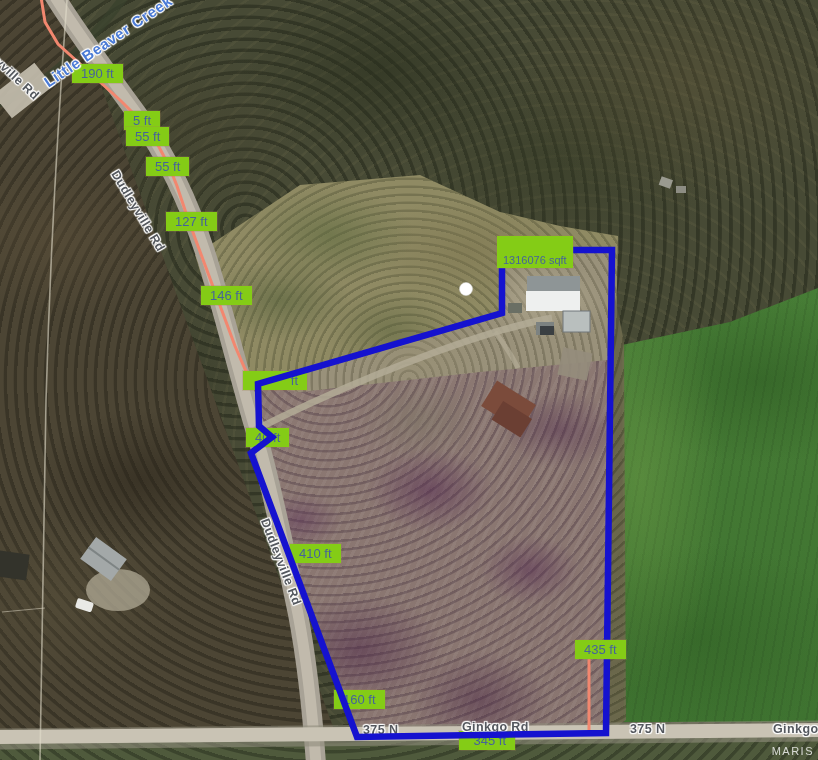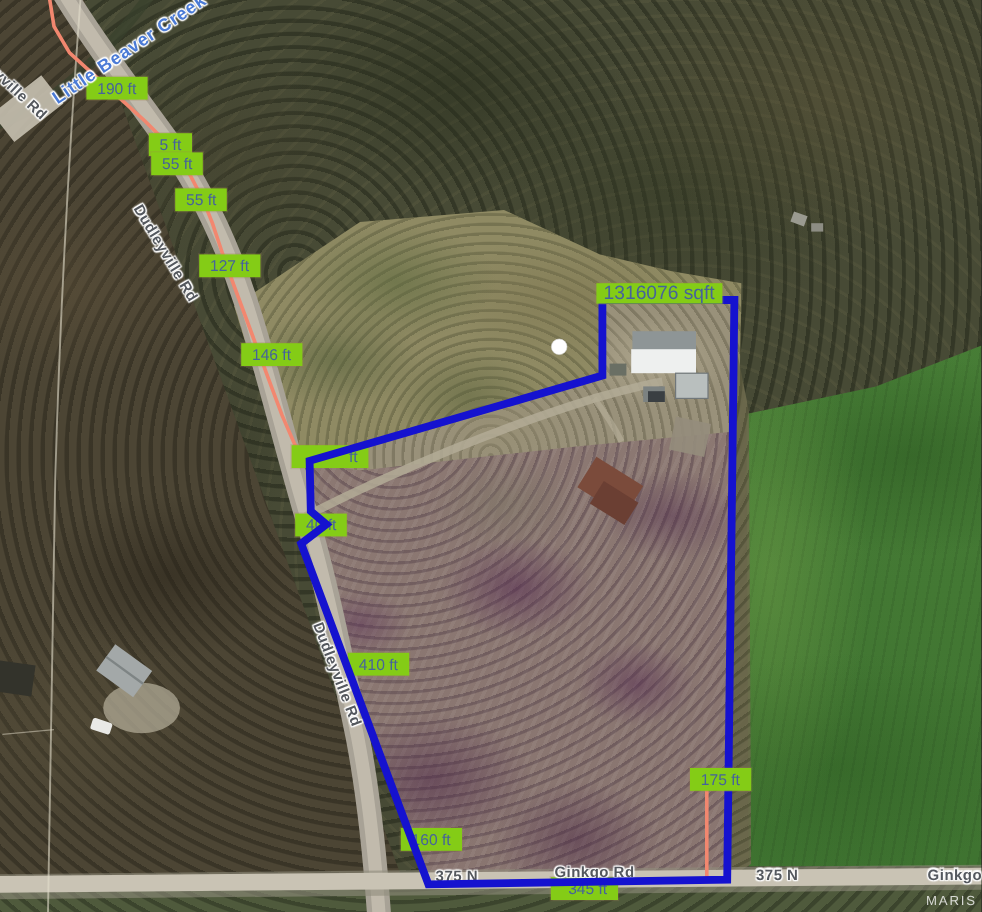--- a/index.html
+++ b/index.html
@@ -62,21 +62,21 @@
   svg{position:absolute;left:0;top:0;}
   .z2{z-index:2;} .z3{z-index:3;} .z5{z-index:5;}
 
   
   .chip{position:absolute;z-index:6;background:#84cc16;color:#46639b;
         font-size:13px;line-height:19px;height:19px;padding:0 9px;
         white-space:nowrap;box-shadow:0 0 0 1px rgba(160,130,80,.25);}
   .chip.under{z-index:4;}
   .chip.low{z-index:3;text-align:right;}
   .chip.right{text-align:right;}
-  .chip.area{font-size:16px;height:17px;line-height:17px;padding:0 6px;}
+  .chip.area{font-size:11px;height:17px;line-height:17px;padding:16px 6px;}
 
   
   .rlabel{position:absolute;color:#54585e;font-size:12.5px;font-weight:bold;
           white-space:nowrap;letter-spacing:.4px;z-index:6;
           text-shadow:0 0 2px #fff,0 0 2px #fff,1px 1px 1px #fff,-1px -1px 1px #fff,1px -1px 1px #fff,-1px 1px 1px #fff;}
   .rlabel.under{z-index:4;}
   .creek{color:#4b7bd6;font-size:15px;font-weight:bold;letter-spacing:.8px;}
   .wm{position:absolute;right:4px;bottom:3px;z-index:7;color:rgba(250,250,250,.8);
       font-size:11px;letter-spacing:1.5px;}
 </style>
@@ -146,21 +146,21 @@
     <path d="M502,250 L612,250 L606,733 L357,737 L251,453 L272,437 L259,426 L258,384 L502,313 Z" fill="none" stroke="#1512cf" stroke-width="6.5" stroke-linejoin="miter"></path>
     <circle cx="466" cy="289" r="6.5" fill="#ffffff" stroke="#dcdcdc" stroke-width=".5"></circle>
   </svg>
 
   <div class="chip" style="left:72px;top:64px">190 ft</div>
   <div class="chip" style="left:124px;top:111px">5 ft</div>
   <div class="chip" style="left:126px;top:127px">55 ft</div>
   <div class="chip" style="left:146px;top:157px">55 ft</div>
   <div class="chip" style="left:166px;top:212px">127 ft</div>
   <div class="chip" style="left:201px;top:286px">146 ft</div>
-  <div class="chip" style="left:575px;top:640px">175 ft</div>
+  <div class="chip" style="left:575px;top:640px">435 ft</div>
   <div class="chip area" style="left:497px;top:236px">1316076 sqft</div>
 
   <div class="rlabel" style="left:-30px;top:28px;transform:rotate(43deg);transform-origin:left center">Dudleyville Rd</div>
   <div class="rlabel" style="left:138px;top:211px;transform:translate(-50%,-50%) rotate(59deg)">Dudleyville Rd</div>
   <div class="rlabel" style="left:281px;top:562px;transform:translate(-50%,-50%) rotate(69deg)">Dudleyville Rd</div>
   <div class="rlabel creek" style="left:108px;top:41px;transform:translate(-50%,-50%) rotate(-34deg)">Little Beaver Creek</div>
   <div class="rlabel" style="left:630px;top:722px">375 N</div>
   <div class="rlabel" style="left:773px;top:722px">Ginkgo Rd</div>
 
   <div class="wm">MARIS</div>

